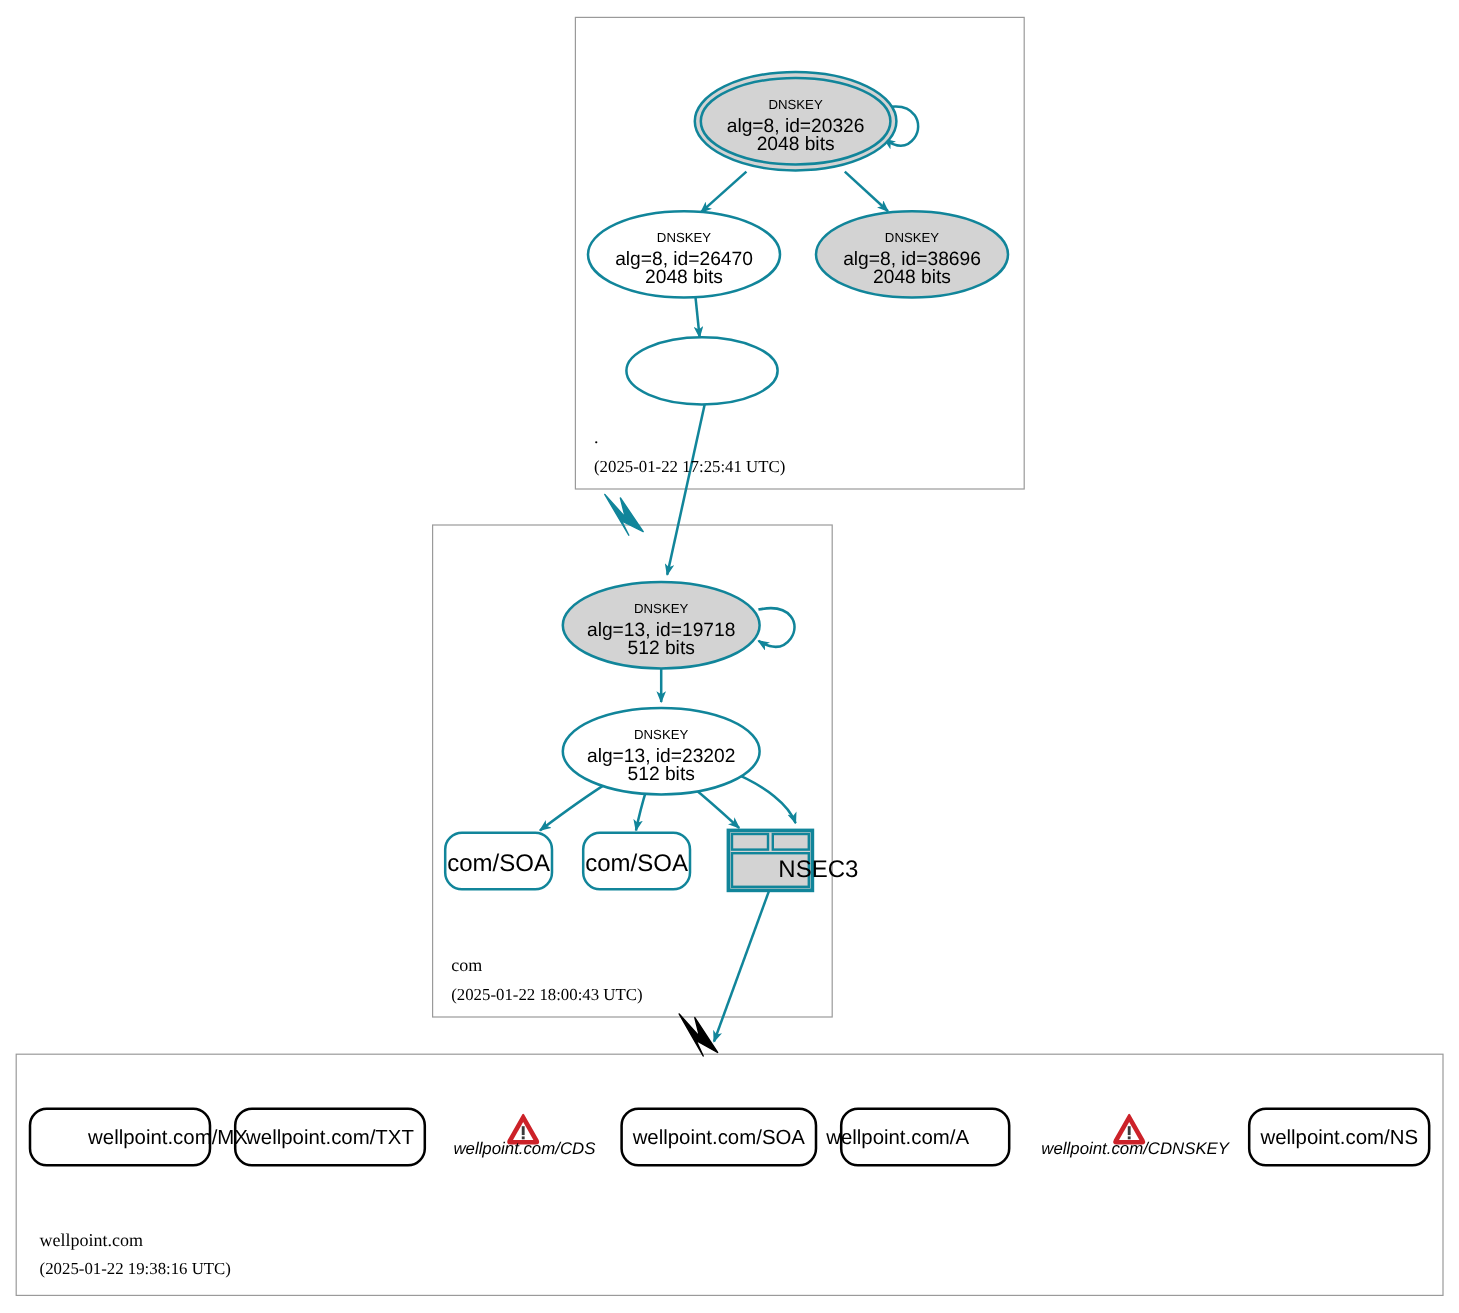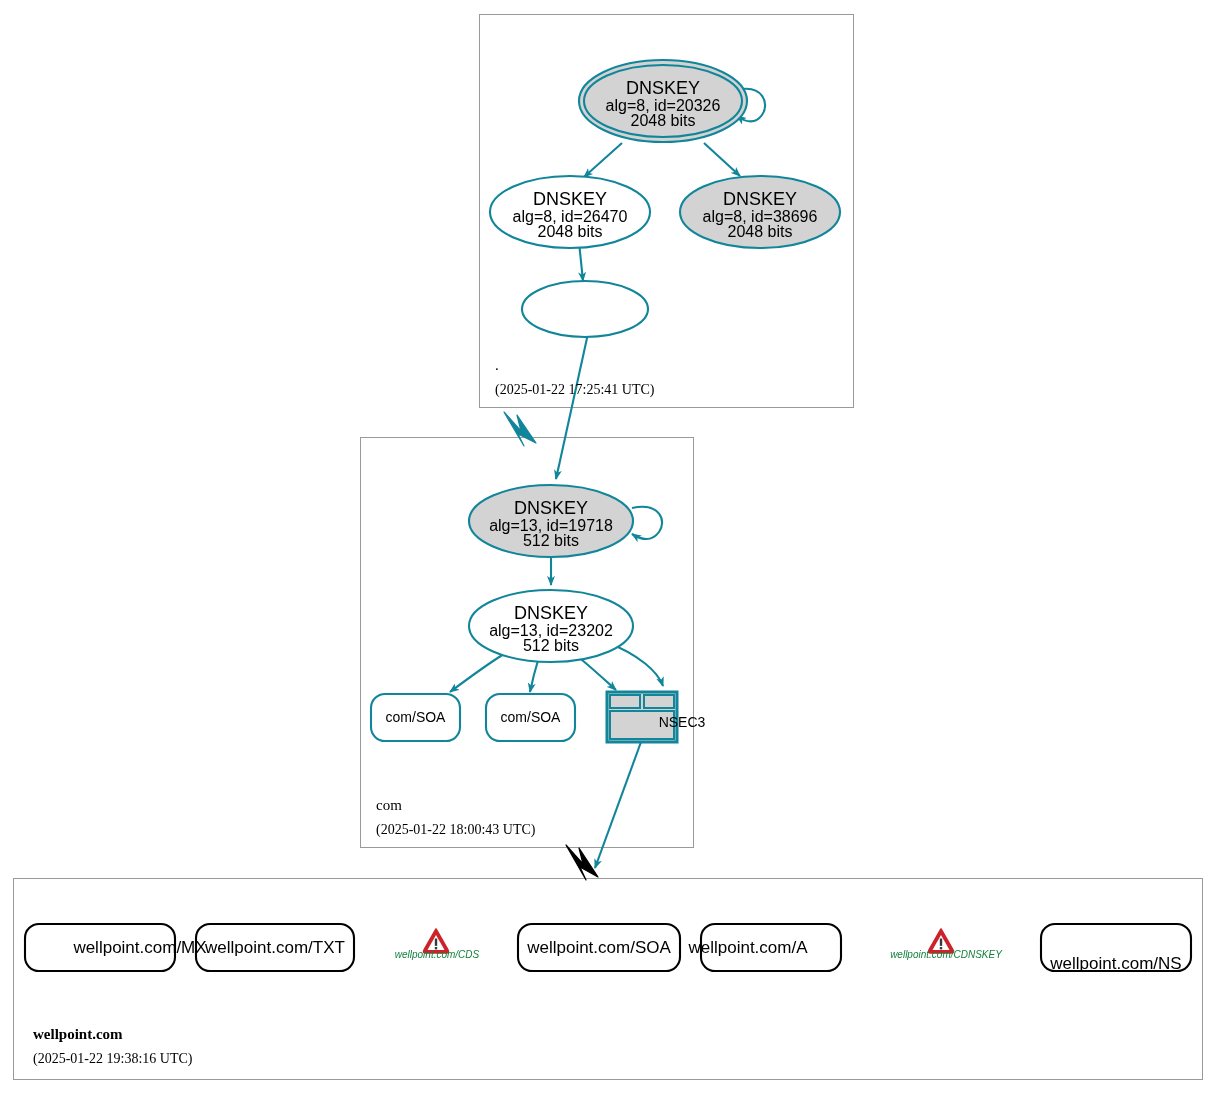--- a/index.html
+++ b/index.html
@@ -45,45 +45,45 @@
     font-size: 14px;
   }
   .node-text {
     position: absolute;
     text-align: center;
     white-space: nowrap;
     pointer-events: none;
   }
   .t-title {
     font-family: "Liberation Sans", "DejaVu Sans", sans-serif;
-    font-size: 18px;
+    font-size: 11px;
     color: #000000;
     line-height: 19px;
   }
   .t-sub {
     font-family: Liberation Sans, sans-serif;
     font-size: 16px;
     color: #000000;
     line-height: 15px;
   }
   .t-box {
     font-family: "Liberation Sans", "DejaVu Sans", sans-serif;
+    font-size: 20px;
+    color: #000000;
+  }
+  .t-rrset {
+    font-family: "Liberation Sans", "DejaVu Sans", sans-serif;
+    font-size: 17px;
+    color: #000000;
+  }
+  .t-warn-label {
+    font-family: "Liberation Sans", "DejaVu Sans", sans-serif;
     font-size: 14px;
-    color: #000000;
-  }
-  .t-rrset {
-    font-family: "Liberation Sans", "DejaVu Sans", sans-serif;
-    font-size: 17px;
-    color: #000000;
-  }
-  .t-warn-label {
-    font-family: "Liberation Sans", "DejaVu Sans", sans-serif;
-    font-size: 10px;
     font-style: italic;
-    color: #15803d;
+    color: #000000;
   }
 </style>
 </head>
 <body>
 
 <div id="stage">
 
   <div class="zone-box" style="left:479px; top:14px; width:375px; height:394px;"></div>
 
   <div class="zone-box" style="left:360px; top:437px; width:334px; height:411px;"></div>
@@ -216,18 +216,18 @@
 
   <div class="zone-label zone-name" style="left:376px; top:797px;">com</div>
   <div class="zone-label zone-time" style="left:376px; top:822px;">(2025-01-22 18:00:43 UTC)</div>
 
   <div class="node-text t-rrset" style="left:25px; top:938px; width:150px;padding-left:40px;">wellpoint.com/MX</div>
   <div class="node-text t-rrset" style="left:196px; top:938px; width:158px;">wellpoint.com/TXT</div>
   <div class="node-text t-warn-label" style="left:366px; top:949px; width:142px;">wellpoint.com/CDS</div>
   <div class="node-text t-rrset" style="left:518px; top:938px; width:162px;">wellpoint.com/SOA</div>
   <div class="node-text t-rrset" style="left:678px; top:938px; width:140px;">wellpoint.com/A</div>
   <div class="node-text t-warn-label" style="left:855px; top:949px; width:182px;">wellpoint.com/CDNSKEY</div>
-  <div class="node-text t-rrset" style="left:1041px; top:938px; width:150px;margin-top:16px;">wellpoint.com/NS</div>
-
-  <div class="zone-label zone-name" style="left:33px; top:1026px;font-weight:bold;">wellpoint.com</div>
+  <div class="node-text t-rrset" style="left:1041px; top:938px; width:150px;">wellpoint.com/NS</div>
+
+  <div class="zone-label zone-name" style="left:33px; top:1026px;">wellpoint.com</div>
   <div class="zone-label zone-time" style="left:33px; top:1051px;">(2025-01-22 19:38:16 UTC)</div>
 
 </div>
 
 </body></html>

